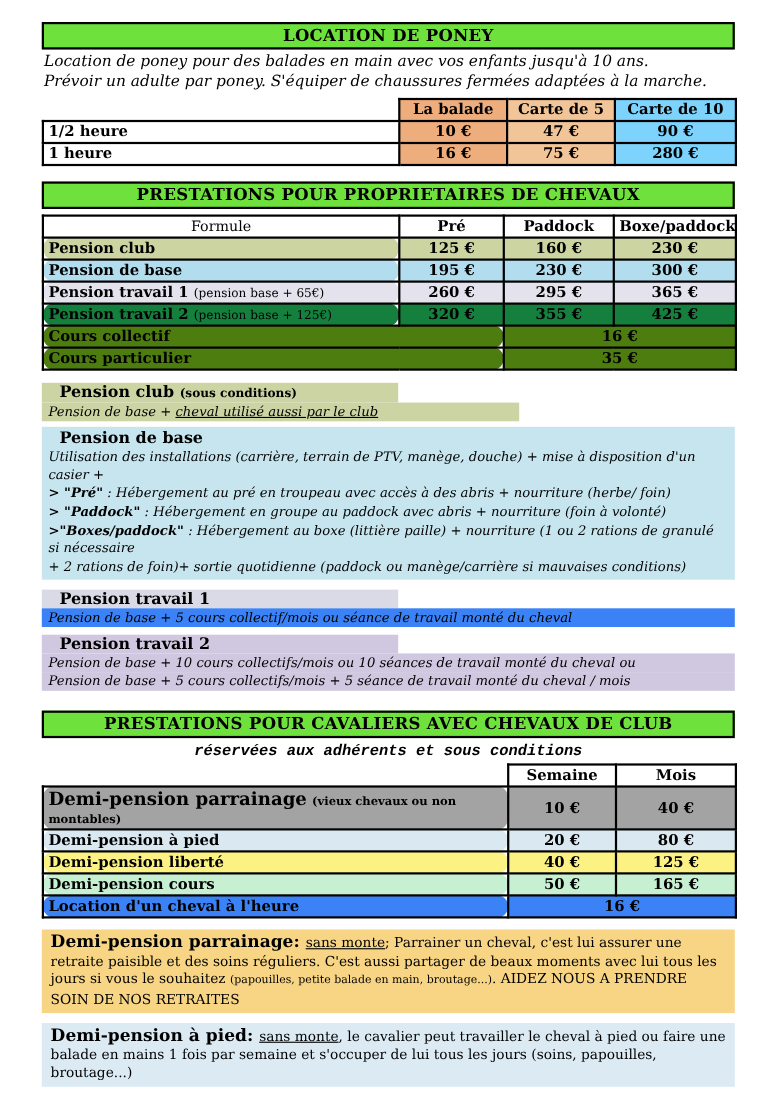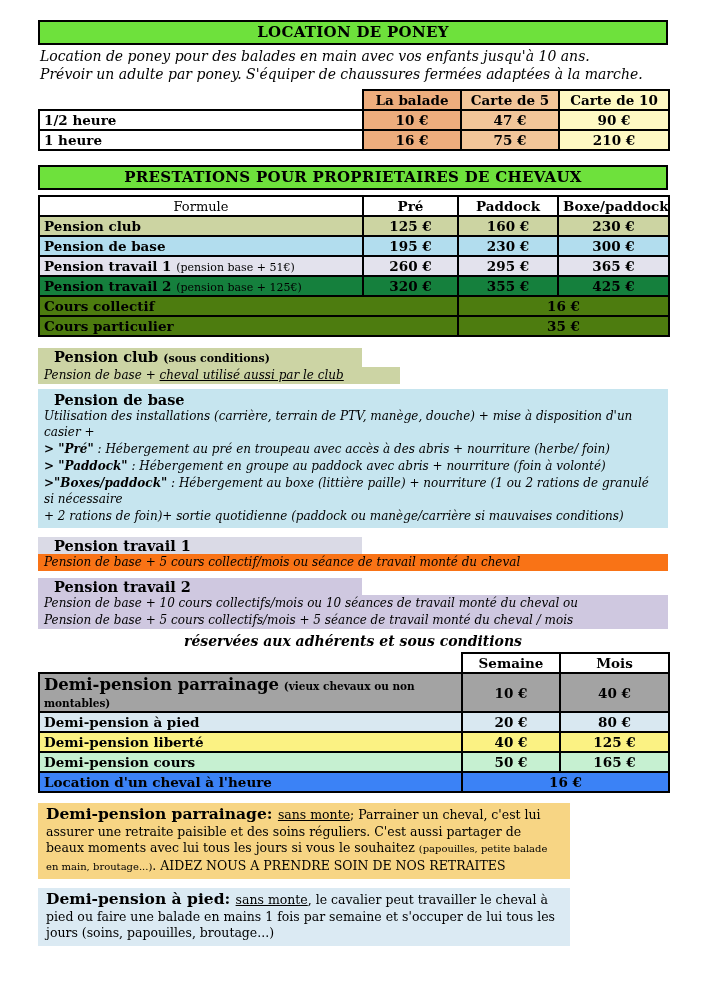--- a/index.html
+++ b/index.html
@@ -23,30 +23,30 @@
     padding: 1px 0;
     letter-spacing: 0.3px;
   }
 
   .intro { font-style: italic; font-size: 14px; line-height: 17.5px; margin: 3px 0 6px 2px; }
 
   
   table { border-collapse: collapse; width: 630px; table-layout: fixed; }
   td, th { border: 2px solid #000; font-size: 13.5px; height: 20px; padding: 1px 4px; vertical-align: middle; }
   .nocell { border: none !important; background: #fff; }
-  .lbl { font-weight: bold; text-align: left; }
+  .lbl { font-weight: bold; text-align: left; border-radius: 10px; }
   .val { font-weight: bold; text-align: center; }
   .hdr { font-weight: bold; text-align: center; }
   .plain-hdr { font-weight: normal; text-align: center; font-size: 13px; }
   .small-note { font-weight: normal; font-size: 11px; }
 
   
   .c-balade  { background: #edad7d; }
   .c-carte5  { background: #f2c599; }
-  .c-carte10 { background: #fef9c3; }
+  .c-carte10 { background: #7dd3fc; }
 
   
   .r-club    { background: #ccd4a2; }
   .r-base    { background: #b2ddee; }
   .r-trav1   { background: #e3e2ed; }
   .r-trav2   { background: #15803d; }
   .r-cours   { background: #4d7c0f; }
 
   
   .r-parr    { background: #a3a3a3; }
@@ -55,37 +55,37 @@
   .r-crs     { background: #c6f0d1; }
   .r-loc     { background: #3b82f6; }
 
   .tbl-margin { margin-top: 5px; }
 
   
   .blk-title { font-weight: bold; font-size: 14.5px; line-height: 16px; padding: 1px 16px 0; }
   .blk-note  { font-weight: bold; font-size: 11px; }
   .blk-desc  { font-style: italic; font-size: 12px; line-height: 16px; padding: 0 6px 1px; }
   .w-title { width: 324px; }
-  .w-desc  { width: 362px; }
+  .w-desc  { width: 434px; }
   .bg-club  { background: #ccd4a4; }
   .bg-base  { background: #c6e5ef; }
   .bg-t1a   { background: #dadae6; }
-  .bg-t1b   { background: #f97316; }
+  .bg-t1b   { background: #3b82f6; }
   .bg-t2    { background: #cfc8e0; }
   .full { width: 630px; }
   .underl { text-decoration: underline; }
   .boldital { font-weight: bold; }
 
-  .subtitle { text-align: center; font-weight: bold; font-style: italic; font-size: 14px; line-height: 16px; margin: 4px 0 3px; }
+  .subtitle { text-align: center; font-weight: bold; font-style: italic; font-size: 14px; line-height: 16px; margin: 4px 0 3px; font-family: Liberation Mono, monospace; }
 
   .big-row-lbl { font-weight: bold; font-size: 16.5px; }
   .big-row-note { font-weight: bold; font-size: 10.5px; }
 
   
-  .desc-blk { width: 532px; padding: 3px 8px 4px; font-size: 12.5px; line-height: 16.5px; margin-top: 10px; }
+  .desc-blk { width: 630px; padding: 3px 8px 4px; font-size: 12.5px; line-height: 16.5px; margin-top: 10px; }
   .desc-blk .t { font-weight: bold; font-size: 15.5px; }
   .desc-blk .tiny { font-size: 10px; }
   .bg-parr { background: #f7d584; }
   .bg-pied { background: #dbeaf3; }
 </style>
 </head>
 <body>
 
 <div class="page">
 
@@ -113,21 +113,21 @@
     <tr>
       <td class="lbl">1/2 heure</td>
       <td class="val c-balade">10 €</td>
       <td class="val c-carte5">47 €</td>
       <td class="val c-carte10">90 €</td>
     </tr>
     <tr>
       <td class="lbl">1 heure</td>
       <td class="val c-balade">16 €</td>
       <td class="val c-carte5">75 €</td>
-      <td class="val c-carte10">210 €</td>
+      <td class="val c-carte10">280 €</td>
     </tr>
   </tbody>
     </table>
 
   <div class="green-bar" style="margin-top:14px">PRESTATIONS POUR PROPRIETAIRES DE CHEVAUX</div>
 
   <table class="tbl-margin">
     <colgroup>
         <col style="width:324px">
         <col style="width:95px">
@@ -147,21 +147,21 @@
       <td class="val">160 €</td>
       <td class="val">230 €</td>
     </tr>
     <tr class="r-base">
       <td class="lbl">Pension de base</td>
       <td class="val">195 €</td>
       <td class="val">230 €</td>
       <td class="val">300 €</td>
     </tr>
     <tr class="r-trav1">
-      <td class="lbl"><span>Pension travail 1</span> <span class="small-note">(pension base + 51€)</span></td>
+      <td class="lbl"><span>Pension travail 1</span> <span class="small-note">(pension base + 65€)</span></td>
       <td class="val">260 €</td>
       <td class="val">295 €</td>
       <td class="val">365 €</td>
     </tr>
     <tr class="r-trav2">
       <td class="lbl"><span>Pension travail 2</span>  <span class="small-note">(pension base + 125€)</span></td>
       <td class="val">320 €</td>
       <td class="val">355 €</td>
       <td class="val">425 €</td>
     </tr>
@@ -194,20 +194,21 @@
     <div class="blk-title bg-t1a w-title">Pension travail 1</div>
     <div class="blk-desc bg-t1b full">Pension de base + 5 cours collectif/mois ou séance de travail monté du cheval</div>
   </div>
 
   <div style="margin-top:7px">
     <div class="blk-title bg-t2 w-title">Pension travail 2</div>
     <div class="blk-desc bg-t2 full">Pension de base + 10 cours collectifs/mois ou 10 séances de travail monté du cheval ou</div>
     <div class="blk-desc bg-t2 full">Pension de base + 5 cours collectifs/mois + 5 séance de travail monté du cheval / mois</div>
   </div>
 
+  <div class="green-bar" style="margin-top:18px">PRESTATIONS POUR CAVALIERS AVEC CHEVAUX DE CLUB</div>
   <div class="subtitle">réservées aux adhérents et sous conditions</div>
 
   <table>
     <colgroup>
         <col style="width:423px">
         <col style="width:98px">
         <col style="width:109px">
       </colgroup>
     <tbody>
         <tr>

